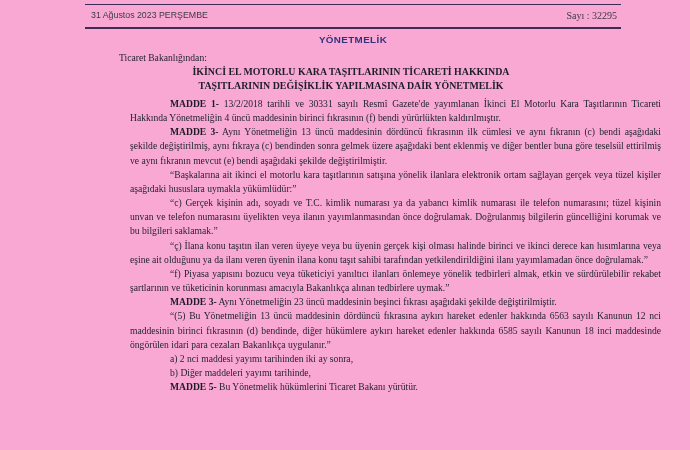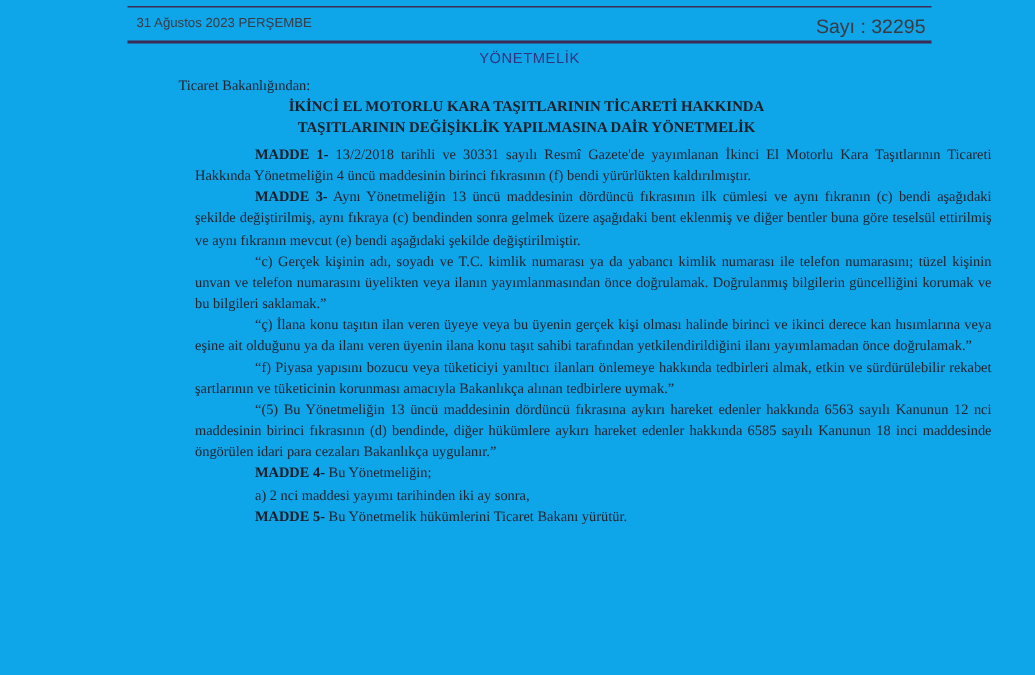--- a/index.html
+++ b/index.html
@@ -3,21 +3,21 @@
 <meta charset="utf-8">
 <style>
   * { margin: 0; padding: 0; box-sizing: border-box; }
   html, body { background: #ffffff; }
   body { font-family: "Liberation Serif", serif; }
 
   .canvas {
     position: relative;
     width: 690px;
     height: 450px;
-    background: #0ea5e9;
+    background: #f9a8d4;
     overflow: hidden;
   }
   .doc {
     position: absolute;
     left: 85px;
     top: 0;
     width: 536px;
     height: 450px;
   }
   .rule {
@@ -35,29 +35,29 @@
     font-family: "Liberation Sans", sans-serif;
     font-size: 8.8px; color: #3a3a42;
   }
   .gazette-title {
     width: 100%; text-align: center;
     font-family: "Liberation Serif", serif;
     font-weight: bold; font-size: 15.5px; color: #74203f;
   }
   .gazette-issue {
     position: absolute; right: 4px; top: 4px;
-    font-family: Liberation Sans, sans-serif;
-    font-size: 13px; color: #3a3a42;
+    font-family: Liberation Serif, serif;
+    font-size: 10px; color: #3a3a42;
   }
 
   .section-heading {
     position: absolute; top: 34px; left: 0; right: 0;
     text-align: center;
     font-family: "Liberation Sans", sans-serif;
-    font-weight: normal; font-size: 9.8px; letter-spacing: 0.4px;
+    font-weight: bold; font-size: 9.8px; letter-spacing: 0.4px;
     color: #32327e;
   }
 
   .ministry {
     position: absolute; top: 52px; left: 34px;
     font-size: 9.6px; color: #24242f;
   }
 
   .reg-title {
     position: absolute; top: 65px; left: 0; right: 4px;
@@ -99,23 +99,25 @@
     <div class="ministry">Ticaret Bakanlığından:</div>
 
     <div class="reg-title">
       <div>İKİNCİ EL MOTORLU KARA TAŞITLARININ TİCARETİ HAKKINDA</div>
       <div>TAŞITLARININ DEĞİŞİKLİK YAPILMASINA DAİR YÖNETMELİK</div>
     </div>
 
     <div class="body-text">
         <p><b>MADDE 1-</b> 13/2/2018 tarihli ve 30331 sayılı Resmî Gazete'de yayımlanan İkinci El Motorlu Kara Taşıtlarının Ticareti Hakkında Yönetmeliğin 4 üncü maddesinin birinci fıkrasının (f) bendi yürürlükten kaldırılmıştır.</p>
         <p><b>MADDE 3-</b> Aynı Yönetmeliğin 13 üncü maddesinin dördüncü fıkrasının ilk cümlesi ve aynı fıkranın (c) bendi aşağıdaki şekilde değiştirilmiş, aynı fıkraya (c) bendinden sonra gelmek üzere aşağıdaki bent eklenmiş ve diğer bentler buna göre teselsül ettirilmiş ve aynı fıkranın mevcut (e) bendi aşağıdaki şekilde değiştirilmiştir.</p>
+        <p>“Başkalarına ait ikinci el motorlu kara taşıtlarının satışına yönelik ilanlara elektronik ortam sağlayan gerçek veya tüzel kişiler aşağıdaki hususlara uymakla yükümlüdür:”</p>
         <p>“c) Gerçek kişinin adı, soyadı ve T.C. kimlik numarası ya da yabancı kimlik numarası ile telefon numarasını; tüzel kişinin unvan ve telefon numarasını üyelikten veya ilanın yayımlanmasından önce doğrulamak. Doğrulanmış bilgilerin güncelliğini korumak ve bu bilgileri saklamak.”</p>
         <p>“ç) İlana konu taşıtın ilan veren üyeye veya bu üyenin gerçek kişi olması halinde birinci ve ikinci derece kan hısımlarına veya eşine ait olduğunu ya da ilanı veren üyenin ilana konu taşıt sahibi tarafından yetkilendirildiğini ilanı yayımlamadan önce doğrulamak.”</p>
-        <p>“f) Piyasa yapısını bozucu veya tüketiciyi yanıltıcı ilanları önlemeye hakkında tedbirleri almak, etkin ve sürdürülebilir rekabet şartlarının ve tüketicinin korunması amacıyla Bakanlıkça alınan tedbirlere uymak.”</p>
+        <p>“f) Piyasa yapısını bozucu veya tüketiciyi yanıltıcı ilanları önlemeye yönelik tedbirleri almak, etkin ve sürdürülebilir rekabet şartlarının ve tüketicinin korunması amacıyla Bakanlıkça alınan tedbirlere uymak.”</p>
+        <p><b>MADDE 3-</b> Aynı Yönetmeliğin 23 üncü maddesinin beşinci fıkrası aşağıdaki şekilde değiştirilmiştir.</p>
         <p>“(5) Bu Yönetmeliğin 13 üncü maddesinin dördüncü fıkrasına aykırı hareket edenler hakkında 6563 sayılı Kanunun 12 nci maddesinin birinci fıkrasının (d) bendinde, diğer hükümlere aykırı hareket edenler hakkında 6585 sayılı Kanunun 18 inci maddesinde öngörülen idari para cezaları Bakanlıkça uygulanır.”</p>
-        <p><b>MADDE 4-</b> Bu Yönetmeliğin;</p>
         <p>a) 2 nci maddesi yayımı tarihinden iki ay sonra,</p>
+        <p>b) Diğer maddeleri yayımı tarihinde,</p>
         <p><b>MADDE 5-</b> Bu Yönetmelik hükümlerini Ticaret Bakanı yürütür.</p>
       </div>
 
   </div>
 </div>
 
 </body></html>

